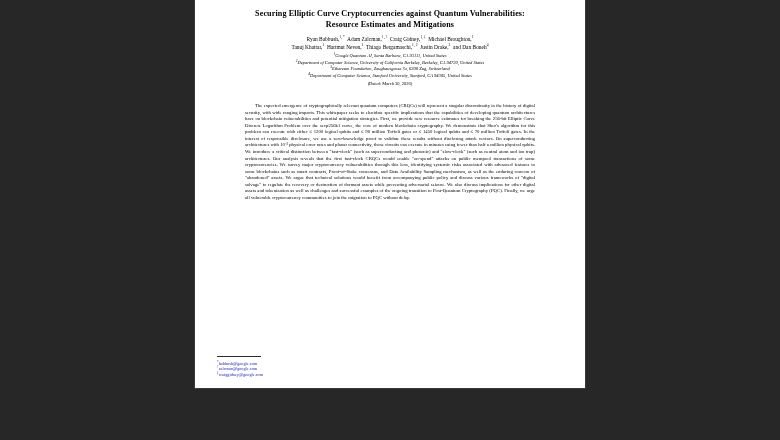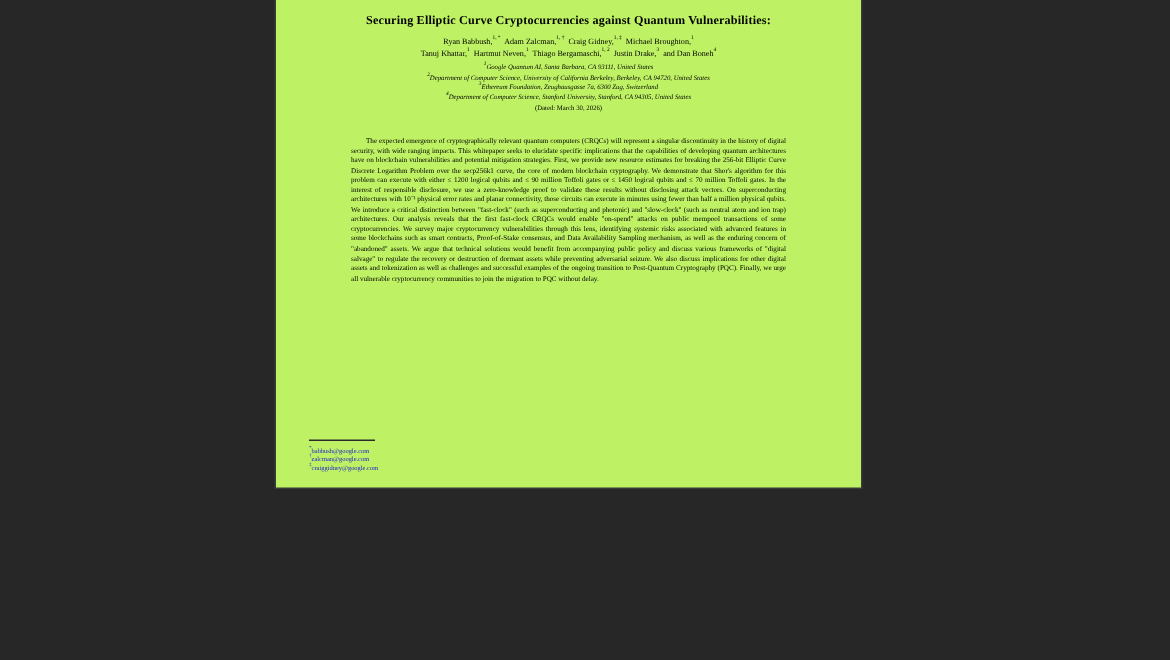--- a/index.html
+++ b/index.html
@@ -14,25 +14,25 @@
     font-family: "Liberation Serif", serif;
   }
   .viewer {
     position: relative;
     width: 780px;
     height: 440px;
     background: #272727;
   }
   .page {
     position: absolute;
-    left: 184px;
+    left: 195px;
     top: 0;
     width: 390px;
-    height: 325px;
-    background: #bef264;
+    height: 388px;
+    background: #ffffff;
     box-shadow: 0 0 0 1px #3a3a3a;
     overflow: hidden;
   }
   .page-inner {
     padding: 6px 22px 0 22px;
   }
   .title {
     text-align: center;
     font-weight: bold;
     font-size: 8.1px;
@@ -108,20 +108,21 @@
 </style>
 </head>
 <body>
 
 <div class="viewer">
   <div class="page">
     <div class="page-inner">
 
       <div class="title">
         <div>Securing Elliptic Curve Cryptocurrencies against Quantum Vulnerabilities:</div>
+        <div>Resource Estimates and Mitigations</div>
       </div>
 
       <div class="authors">
         <div class="line"><span class="nowrap">Ryan Babbush,<sup class="mark">1, *</sup></span>&nbsp; <span class="nowrap">Adam Zalcman,<sup class="mark">1, †</sup></span>&nbsp; <span class="nowrap">Craig Gidney,<sup class="mark">1, ‡</sup></span>&nbsp; <span class="nowrap">Michael Broughton,<sup class="mark">1</sup></span></div>
         <div class="line"><span class="nowrap">Tanuj Khattar,<sup class="mark">1</sup></span>&nbsp; <span class="nowrap">Hartmut Neven,<sup class="mark">1</sup></span>&nbsp; <span class="nowrap">Thiago Bergamaschi,<sup class="mark">1, 2</sup></span>&nbsp; <span class="nowrap">Justin Drake,<sup class="mark">3</sup></span>&nbsp; <span class="nowrap">and Dan Boneh<sup class="mark">4</sup></span></div>
       </div>
 
       <div class="affil">
           <div class="line"><sup>1</sup><span>Google Quantum AI, Santa Barbara, CA 93111, United States</span></div>
           <div class="line"><sup>2</sup><span>Department of Computer Science, University of California Berkeley, Berkeley, CA 94720, United States</span></div>

